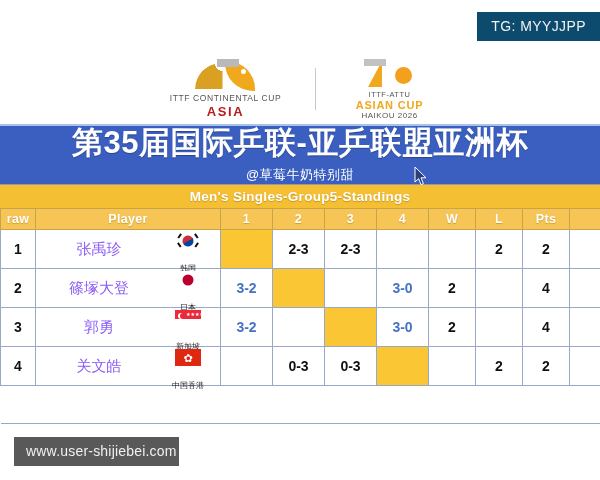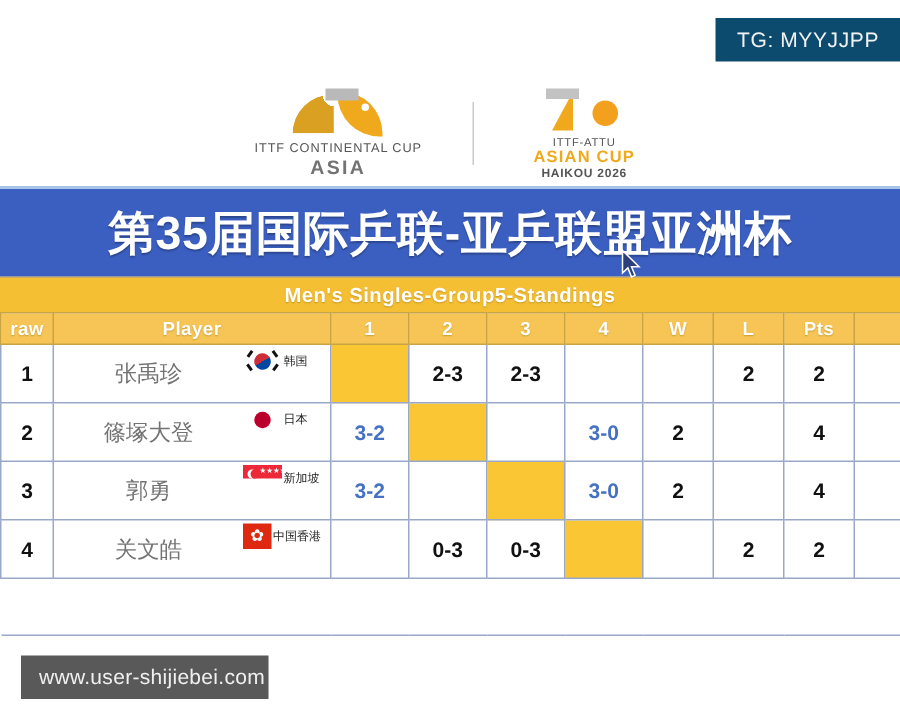--- a/index.html
+++ b/index.html
@@ -48,37 +48,37 @@
   }
   .mark-left .dot-w {
     position: absolute; right: 13px; top: 10px; width: 5px; height: 5px;
     background: #fff; border-radius: 50%;
   }
   .mark-left .pixel {
     position: absolute; left: 24px; top: 0px; width: 22px; height: 8px; background: #b9b9b9;
   }
 
   .logo-l1 { font-size: 8.5px; color: #555; letter-spacing: .6px; margin-top: 4px; }
-  .logo-l2 { font-size: 13px; color: #737373; font-weight: 700; letter-spacing: 1.6px; margin-top: 1px; }
+  .logo-l2 { font-size: 13px; color: #b91c1c; font-weight: 700; letter-spacing: 1.6px; margin-top: 1px; }
 
   .mark-right { position: relative; width: 56px; height: 28px; }
   .mark-right .tri {
     position: absolute; left: 6px; top: 2px; width: 0; height: 0;
     border-left: 14px solid transparent; border-bottom: 26px solid #f0a81c;
   }
   .mark-right .ball {
     position: absolute; right: 6px; top: 8px; width: 17px; height: 17px;
     background: #f2a01e; border-radius: 50%;
   }
   .mark-right .pixel2 {
     position: absolute; left: 2px; top: 0px; width: 22px; height: 7px; background: #c2c2c2;
   }
   .logo-r1 { font-size: 7.5px; color: #555; letter-spacing: .5px; margin-top: 3px; }
   .logo-r2 { font-size: 11px; color: #f0a81c; font-weight: 700; letter-spacing: .8px; }
-  .logo-r3 { font-size: 8px; color: #555; letter-spacing: .5px; font-weight: bold; }
+  .logo-r3 { font-size: 8px; color: #555; letter-spacing: .5px; }
 
   
   .title-band {
     position: absolute; left: 0; right: 0; top: 124px; height: 60px;
     background: #3b5fc0;
     display: flex; flex-direction: column; align-items: center; justify-content: center;
     border-top: 2px solid #a8c3e8;
   }
   .title-main {
     color: #ffffff; font-weight: 700; font-size: 31px; letter-spacing: .5px;
@@ -133,25 +133,25 @@
   .c-l      { width: 47px; }
   .c-p      { width: 47px; }
   .c-rank   { width: 88px; }
 
   td.diag { background: #fac633 !important; }
 
   .player-cell { position: relative; height: 38px; }
   .player-name {
     position: absolute; left: 0; right: 58px; top: 0; bottom: 0;
     display: flex; align-items: center; justify-content: center;
-    font-size: 15px; font-weight: 500; color: #737373;
+    font-size: 15px; font-weight: 500; color: #8b5cf6;
   }
   .flag-box {
     position: absolute; right: 6px; top: 2px; width: 52px;
-    display: flex; align-items: center; gap: 1px;
+    display: flex; flex-direction: column; align-items: center; gap: 14px;
   }
   .flag { width: 26px; height: 17px; position: relative; overflow: hidden; }
   .nat { font-size: 8px; color: #222; white-space: nowrap; }
 
   
   .flag-kr { background: #fff; }
   .flag-kr .kr-top {
     position: absolute; left: 50%; top: 50%; width: 11px; height: 11px;
     transform: translate(-50%,-50%) rotate(-30deg);
     background: linear-gradient(to bottom, #cd2e3a 0 50%, #0047a0 50% 100%);
@@ -235,20 +235,21 @@
         <div class="pixel2"></div>
       </div>
       <div class="logo-r1">ITTF-ATTU</div>
       <div class="logo-r2">ASIAN CUP</div>
       <div class="logo-r3">HAIKOU 2026</div>
     </div>
   </div>
 
   <div class="title-band">
     <div class="title-main">第35届国际乒联-亚乒联盟亚洲杯</div>
+    <div class="title-sub">@草莓牛奶特别甜</div>
   </div>
 
   <div class="sub-band">
     <span class="sub-band-text">Men's Singles-Group5-Standings</span>
   </div>
 
   <div class="tbl-wrap">
     <table class="standings">
       <colgroup>
         <col class="c-draw">

